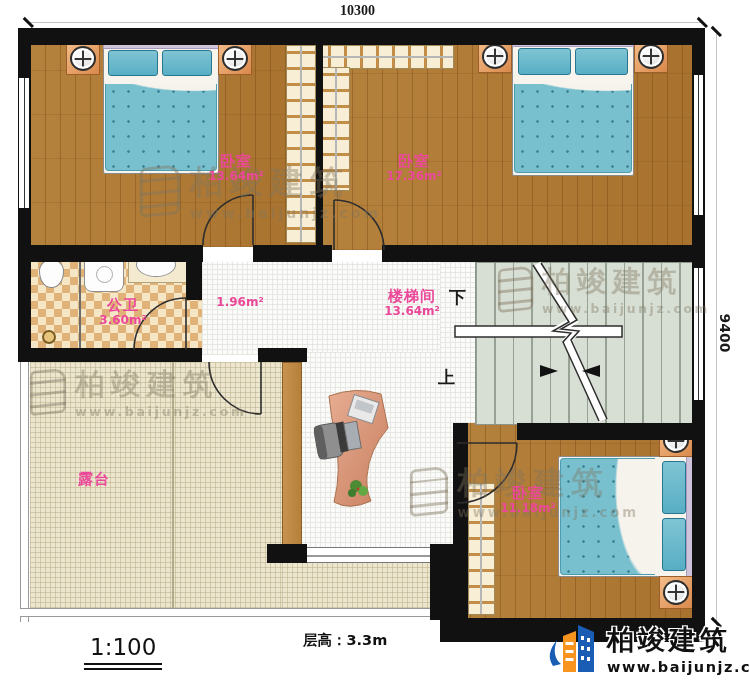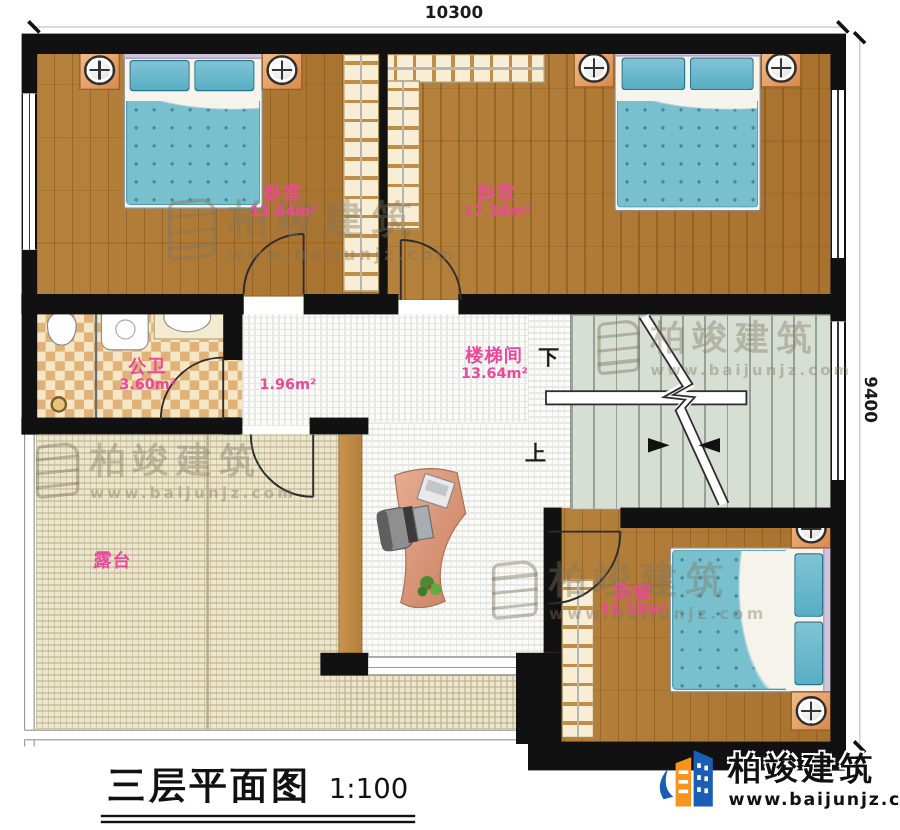--- a/index.html
+++ b/index.html
@@ -95,21 +95,21 @@
   svg.overlay{position:absolute;left:0;top:0;z-index:40;pointer-events:none;}
 </style>
 </head>
 <body>
 
 <div id="canvas">
 
   <div class="abs dimline" style="left:28px;top:22px;width:676px;height:1px;"></div>
   <div class="abs dimtick" style="left:22px;top:21px;transform:rotate(45deg);"></div>
   <div class="abs dimtick" style="left:696px;top:21px;transform:rotate(45deg);"></div>
-  <div class="abs dimtext" style="left:354px;top:3px;">10300</div>
+  <div class="abs dimtext" style="left:340px;top:3px;font-family:Liberation Serif, serif;">10300</div>
   <div class="abs dimline" style="left:716px;top:30px;width:1px;height:595px;"></div>
   <div class="abs dimtick" style="left:710px;top:30px;transform:rotate(45deg);"></div>
   <div class="abs dimtick" style="left:710px;top:621px;transform:rotate(45deg);"></div>
   <div class="abs dimtext" style="left:705px;top:325px;transform:rotate(90deg);transform-origin:center;width:40px;text-align:center;">9400</div>
 
   <div class="abs wood" style="left:30px;top:44px;width:288px;height:203px;"></div>
   <div class="abs wood" style="left:322px;top:44px;width:371px;height:206px;"></div>
   <div class="abs wood" style="left:455px;top:423px;width:238px;height:197px;"></div>
   <div class="abs checker" style="left:30px;top:245px;width:172px;height:110px;"></div>
   <div class="abs tile" style="left:202px;top:262px;width:273px;height:93px;"></div>
@@ -288,45 +288,45 @@
     <div class="rarea">13.64m²</div>
   </div>
   <div class="abs rlabel" style="left:368px;top:153px;width:92px;">
     <div class="rname">卧室</div>
     <div class="rarea">17.36m²</div>
   </div>
   <div class="abs rlabel" style="left:77px;top:297px;width:92px;">
     <div class="rname">公卫</div>
     <div class="rarea">3.60m²</div>
   </div>
-  <div class="abs rlabel" style="left:194px;top:314px;width:92px;">
+  <div class="abs rlabel" style="left:194px;top:296px;width:92px;">
     <div class="rarea">1.96m²</div>
   </div>
   <div class="abs rlabel" style="left:362px;top:288px;width:100px;">
     <div class="rname">楼梯间</div>
     <div class="rarea">13.64m²</div>
   </div>
   <div class="abs dirlabel" style="left:449px;top:286px;">下</div>
   <div class="abs dirlabel" style="left:438px;top:366px;">上</div>
-  <div class="abs rlabel" style="left:48px;top:459px;width:92px;">
+  <div class="abs rlabel" style="left:48px;top:471px;width:92px;">
     <div class="rname">露台</div>
   </div>
   <div class="abs rlabel" style="left:482px;top:485px;width:92px;">
     <div class="rname">卧室</div>
     <div class="rarea">11.18m²</div>
   </div>
 
   <div class="abs titleWrap" style="left:84px;top:634px;">
     <div class="titleRow">
-      <span class="titleMain">三层平面图</span>
       <span class="titleScale">1:100</span>
     </div>
     <div class="titleUnder"></div>
   </div>
   <div class="abs infoBlock" style="left:303px;top:628px;">
+    <div>层高：3.3m</div>
   </div>
   <div class="abs logo" style="left:545px;top:620px;">
     <svg width="54" height="56" viewBox="0 0 54 56">
       <path d="M8,46 Q0,34 12,20 Q6,36 16,44 Z" fill="#1a5db5"></path>
       <polygon points="18,16 31,11 31,52 18,52" fill="#f7941d"></polygon>
       <rect x="20.5" y="22" width="8" height="3" fill="#fff"></rect>
       <rect x="20.5" y="30" width="8" height="3" fill="#fff"></rect>
       <rect x="20.5" y="38" width="8" height="3" fill="#fff"></rect>
       <polygon points="33,5 49,12 49,52 33,52" fill="#1a5db5"></polygon>
       <rect x="36" y="16" width="3" height="4" fill="#fff"></rect>

